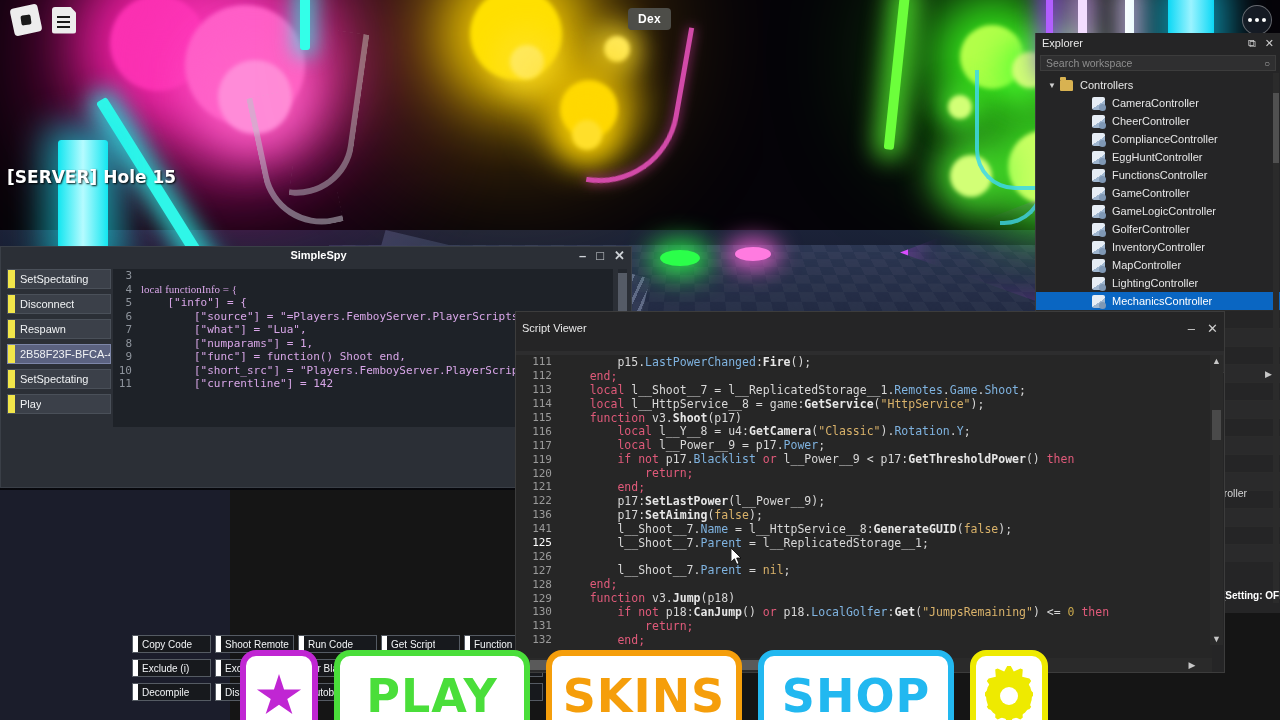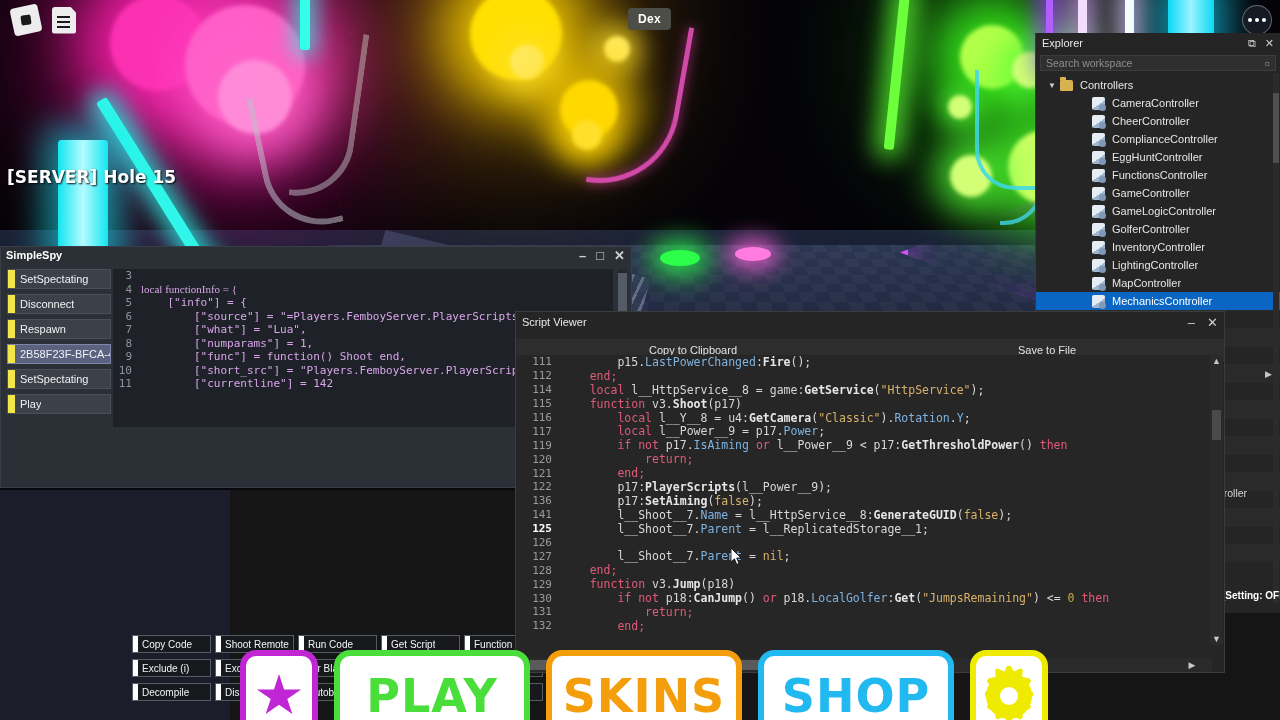--- a/index.html
+++ b/index.html
@@ -180,20 +180,21 @@
   }
 
   
   .simplespy {
     position: absolute; left: 0; top: 246px; width: 632px; height: 242px;
     background: #2b2f36; border: 1px solid #3a3f47;
   }
   .ss-title {
     height: 18px; background: #2b2f36; color: #fff; font-size: 11px; font-weight: bold;
     padding: 2px 0 0 5px;
+    text-align: center;
   }
   .ss-winbtns { position: absolute; right: 6px; top: 2px; display: flex; gap: 10px; align-items:center; }
   .ss-winbtns span { color: #cfd3d8; font-size: 13px; line-height: 14px; }
 
   .ss-list {
     position: absolute; left: 6px; top: 22px; width: 104px; height: 214px;
   }
   .ss-item {
     position: relative; height: 20px; margin-bottom: 5px;
     background: #3b4049; border: 1px solid #4a5059; display: flex; align-items: center;
@@ -270,36 +271,36 @@
   .exp-ghost-label { position: absolute; left: 1215px; top: 487px; color: #d6d6d6; font-size: 10.5px; }
   .exp-ghost-label2 { position: absolute; left: 1196px; top: 332px; color: #d6d6d6; font-size: 10.5px; }
   .exp-caret-up { position:absolute; left:1212px; top:352px; color:#c8c8c8; font-size:9px; }
   .exp-caret-r { position:absolute; left:1265px; top:369px; color:#c8c8c8; font-size:9px; }
 
   
   .sv {
     position: absolute; left: 515px; top: 311px; width: 710px; height: 362px;
     background: #252526; border: 1px solid #3c3c3c;
   }
-  .sv-title { height: 20px; display: flex; align-items: center; padding: 4px 6px; }
+  .sv-title { height: 20px; display: flex; align-items: center; padding: 16px 6px; }
   .sv-title .t { color: #e8e8e8; font-size: 11px; flex: 1; }
   .sv-title .btn { color: #d0d0d0; font-size: 13px; margin-left: 12px; line-height: 13px; }
   .sv-tools { height: 22px; background: #2d2d2e; display: flex; border-bottom: 1px solid #3a3a3a; margin-top: 7px; }
   .sv-tools .b {
     flex: 1; display: flex; align-items: center; justify-content: center;
     color: #e2e2e2; font-size: 11px;
   }
   .sv-code {
     position: absolute; left: 0; top: 43px; width: 696px; height: 305px;
     background: #262626; overflow: hidden;
     font-family: "DejaVu Sans Mono", monospace; font-size: 11.5px;
   }
   .sv-line { display: flex; height: 13.9px; align-items: center; }
   .sv-line .n { width: 46px; text-align: right; padding-right: 10px; color: #9a9a9a; font-size: 11px; flex: 0 0 46px; }
-  .sv-line.cur .n { color: #ffffff; font-weight: bold; }
+  .sv-line.cur .n { color: #ffffff; font-weight: normal; }
   .sv-line .c { white-space: pre; color: #d8d8d8; }
 
   .sv-vscroll { position: absolute; right: 1px; top: 43px; width: 13px; height: 290px; background: #2a2a2a; }
   .sv-vscroll .up, .sv-vscroll .dn { color: #c8c8c8; font-size: 9px; text-align: center; height: 12px; line-height: 12px; }
   .sv-vscroll .thumb { position: absolute; left: 2px; top: 55px; width: 9px; height: 30px; background: #4a4a4a; }
   .sv-hscroll { position: absolute; left: 0; bottom: 0; width: 696px; height: 14px; background: #2a2a2a; }
   .sv-hscroll .lf, .sv-hscroll .rt { position:absolute; top:0; width: 12px; height: 14px; color:#c8c8c8; font-size:9px; text-align:center; line-height:14px; }
   .sv-hscroll .lf { left: 0; } .sv-hscroll .rt { right: 14px; }
   .sv-hscroll .thumb { position: absolute; left: 14px; top: 2px; width: 390px; height: 10px; background: #5a5a5a; }
 
@@ -604,25 +605,25 @@
         <div class="exp-row">
           <span class="scriptico"></span>
           <span class="nm">GolferController</span>
         </div>
         <div class="exp-row">
           <span class="scriptico"></span>
           <span class="nm">InventoryController</span>
         </div>
         <div class="exp-row">
           <span class="scriptico"></span>
+          <span class="nm">MapController</span>
+        </div>
+        <div class="exp-row">
+          <span class="scriptico"></span>
           <span class="nm">LightingController</span>
-        </div>
-        <div class="exp-row">
-          <span class="scriptico"></span>
-          <span class="nm">MapController</span>
         </div>
         <div class="exp-row sel">
           <span class="scriptico"></span>
           <span class="nm">MechanicsController</span>
         </div>
         <div class="exp-row" style="border-top: 1px solid rgb(43, 43, 43); background: rgb(37, 37, 38);"></div>
         <div class="exp-row" style="border-top: 1px solid rgb(43, 43, 43); background: rgb(42, 42, 43);"></div>
         <div class="exp-row" style="border-top: 1px solid rgb(43, 43, 43); background: rgb(37, 37, 38);"></div>
         <div class="exp-row" style="border-top: 1px solid rgb(43, 43, 43); background: rgb(42, 42, 43);"></div>
         <div class="exp-row" style="border-top: 1px solid rgb(43, 43, 43); background: rgb(37, 37, 38);"></div>
@@ -659,50 +660,54 @@
     <div class="sv-code" id="sv-code">
         <div class="sv-line">
           <span class="n">111</span>
           <span class="c"><span class="op">        p15.</span><span class="prop">LastPowerChanged</span><span class="op">:</span><span class="fn">Fire</span><span class="op">();</span></span>
         </div>
         <div class="sv-line">
           <span class="n">112</span>
           <span class="c"><span class="kw">    end;</span></span>
         </div>
         <div class="sv-line">
+          <span class="n">113</span>
+          <span class="c"><span class="kw">    local </span><span class="op">l__Shoot__7 = l__ReplicatedStorage__1.</span><span class="prop">Remotes</span><span class="op">.</span><span class="prop">Game</span><span class="op">.</span><span class="prop">Shoot</span><span class="op">;</span></span>
+        </div>
+        <div class="sv-line">
           <span class="n">114</span>
           <span class="c"><span class="kw">    local </span><span class="op">l__HttpService__8 = game:</span><span class="fn">GetService</span><span class="op">(</span><span class="str">"HttpService"</span><span class="op">);</span></span>
         </div>
         <div class="sv-line">
           <span class="n">115</span>
           <span class="c"><span class="kw">    function </span><span class="op">v3.</span><span class="fn">Shoot</span><span class="op">(p17)</span></span>
         </div>
         <div class="sv-line">
           <span class="n">116</span>
           <span class="c"><span class="kw">        local </span><span class="op">l__Y__8 = u4:</span><span class="fn">GetCamera</span><span class="op">(</span><span class="str">"Classic"</span><span class="op">).</span><span class="prop">Rotation</span><span class="op">.</span><span class="prop">Y</span><span class="op">;</span></span>
         </div>
         <div class="sv-line">
           <span class="n">117</span>
           <span class="c"><span class="kw">        local </span><span class="op">l__Power__9 = p17.</span><span class="prop">Power</span><span class="op">;</span></span>
         </div>
         <div class="sv-line">
           <span class="n">119</span>
-          <span class="c"><span class="kw">        if not </span><span class="op">p17.</span><span class="prop">IsAiming</span><span class="kw"> or </span><span class="op">l__Power__9 &lt; p17:</span><span class="fn">GetThresholdPower</span><span class="op">() </span><span class="kw">then</span></span>
+          <span class="c"><span class="kw">        if not </span><span class="op">p17.</span><span class="prop">Blacklist</span><span class="kw"> or </span><span class="op">l__Power__9 &lt; p17:</span><span class="fn">GetThresholdPower</span><span class="op">() </span><span class="kw">then</span></span>
         </div>
         <div class="sv-line">
           <span class="n">120</span>
           <span class="c"><span class="kw">            return;</span></span>
         </div>
         <div class="sv-line">
           <span class="n">121</span>
           <span class="c"><span class="kw">        end;</span></span>
         </div>
         <div class="sv-line">
           <span class="n">122</span>
-          <span class="c"><span class="op">        p17:</span><span class="fn">PlayerScripts</span><span class="op">(l__Power__9);</span></span>
+          <span class="c"><span class="op">        p17:</span><span class="fn">SetLastPower</span><span class="op">(l__Power__9);</span></span>
         </div>
         <div class="sv-line">
           <span class="n">136</span>
           <span class="c"><span class="op">        p17:</span><span class="fn">SetAiming</span><span class="op">(</span><span class="bool">false</span><span class="op">);</span></span>
         </div>
         <div class="sv-line">
           <span class="n">141</span>
           <span class="c"><span class="op">        l__Shoot__7.</span><span class="prop">Name</span><span class="op"> = l__HttpService__8:</span><span class="fn">GenerateGUID</span><span class="op">(</span><span class="bool">false</span><span class="op">);</span></span>
         </div>
         <div class="sv-line cur">

